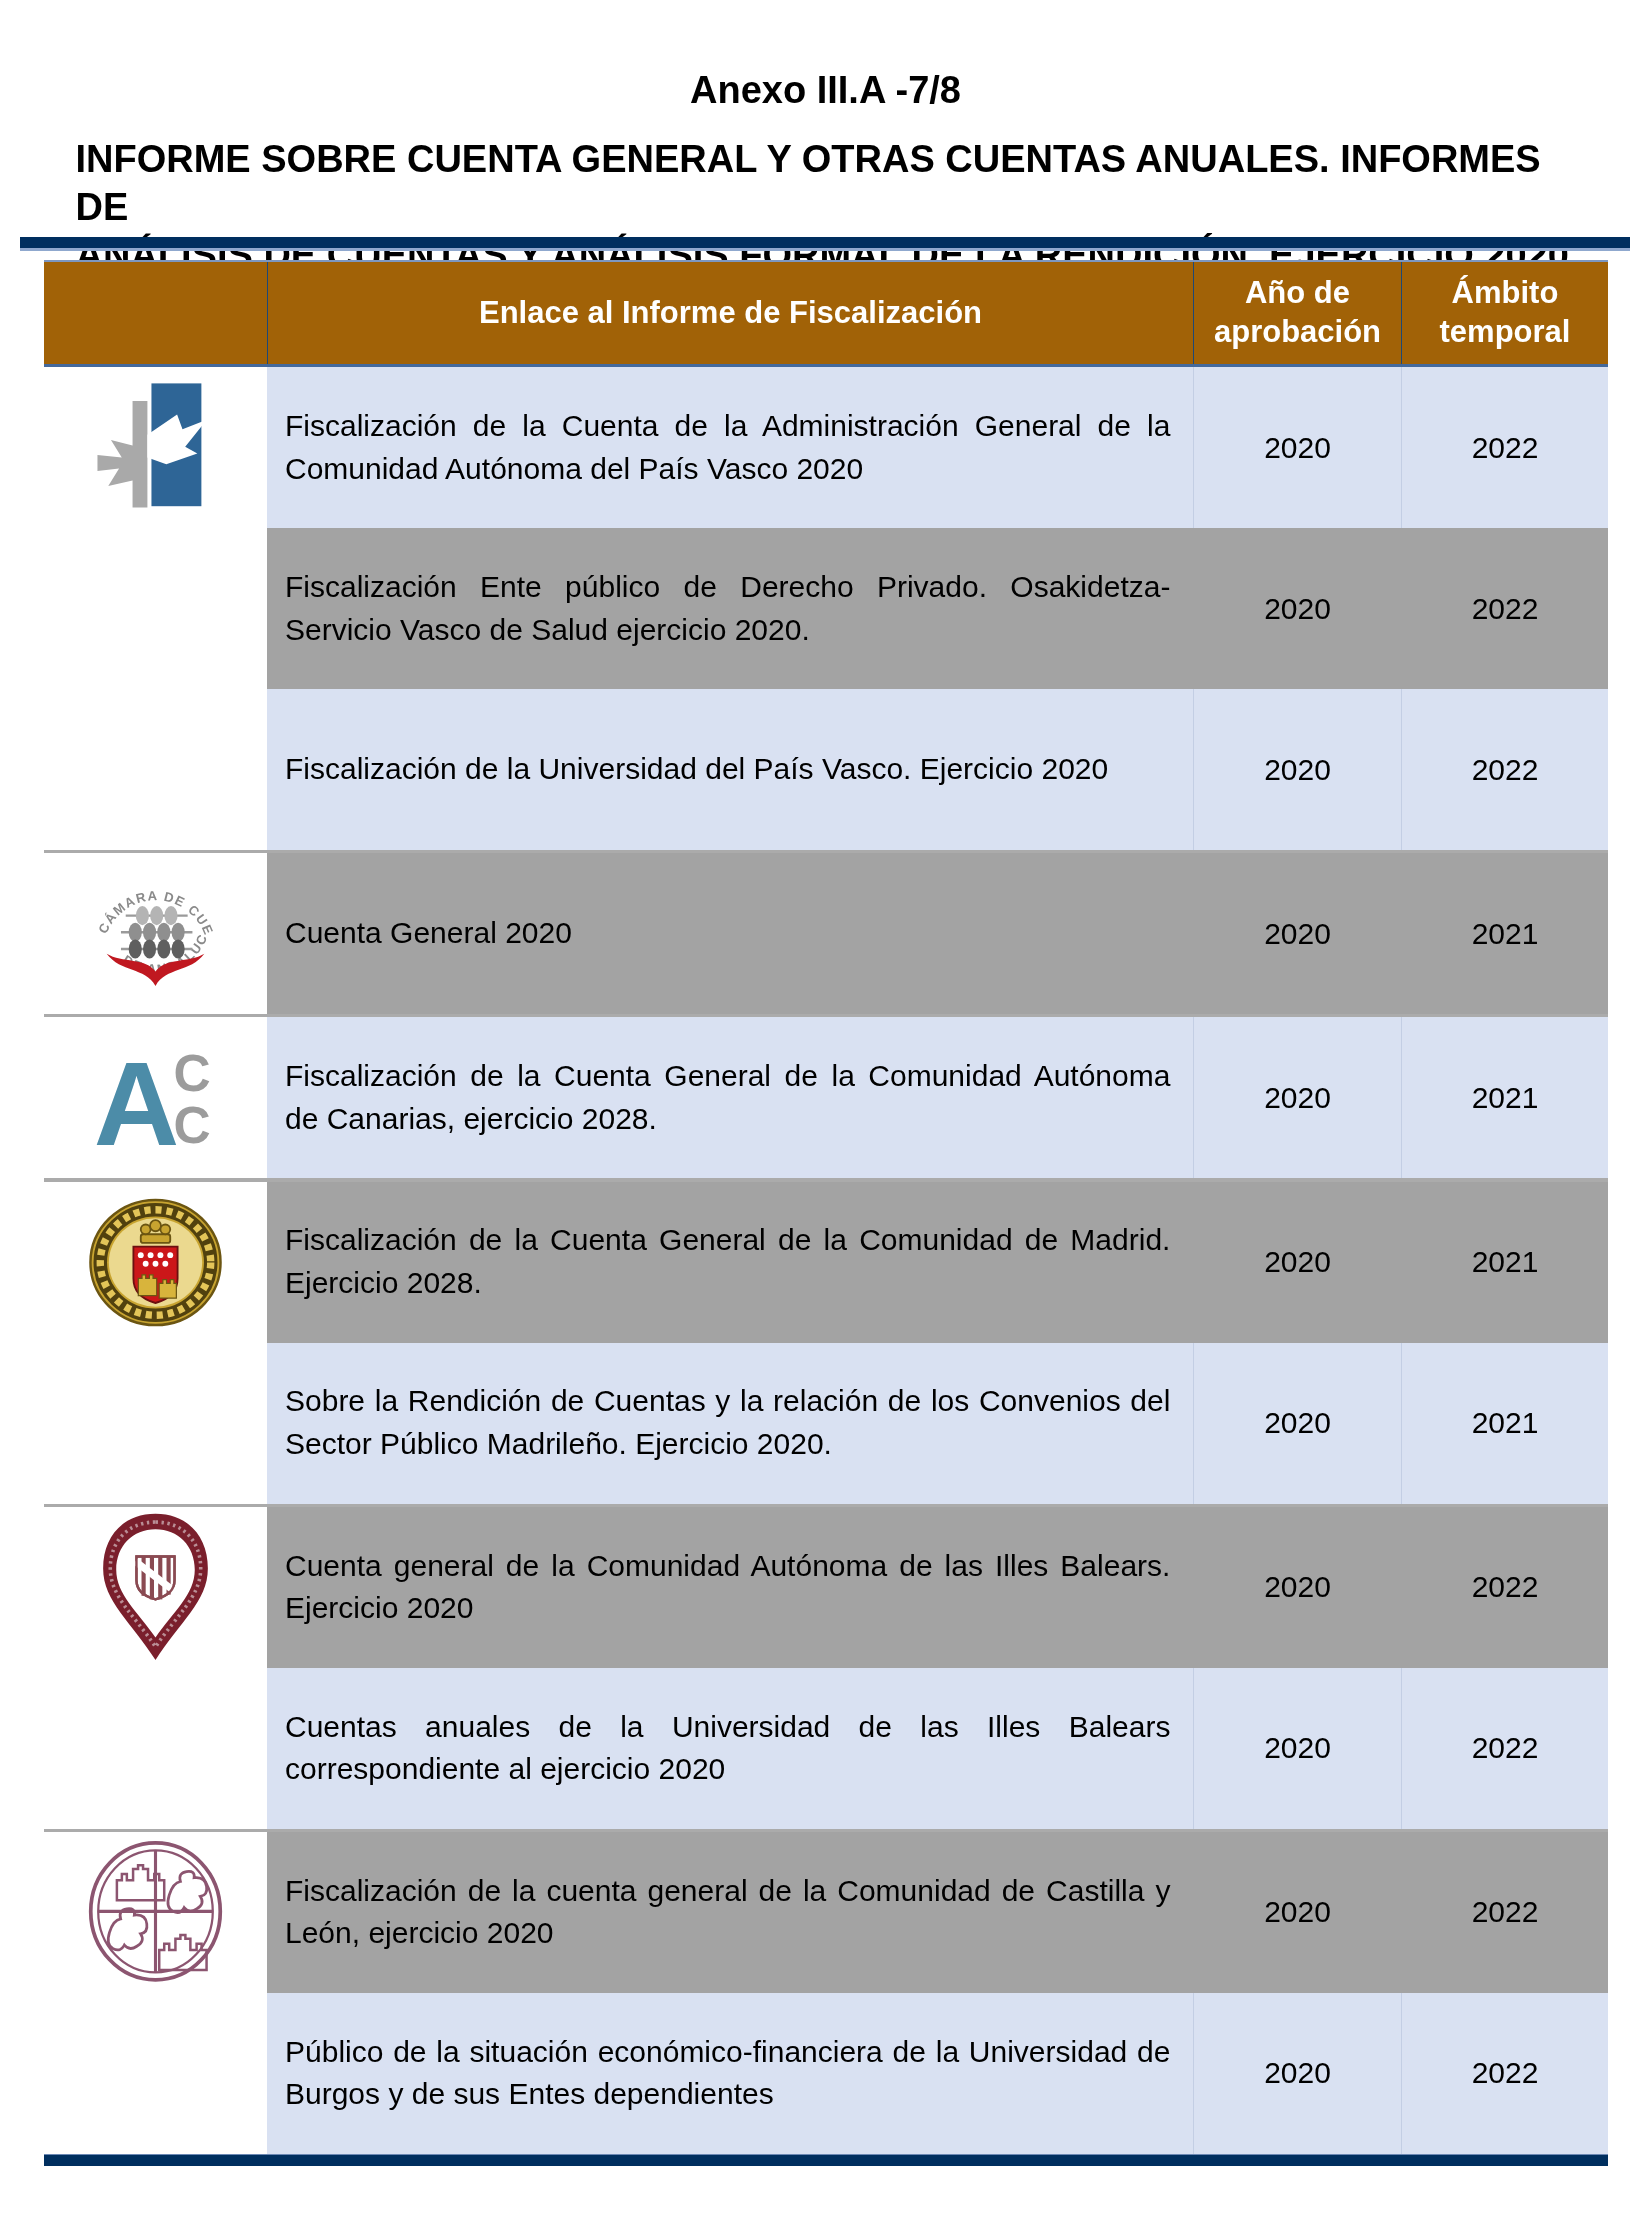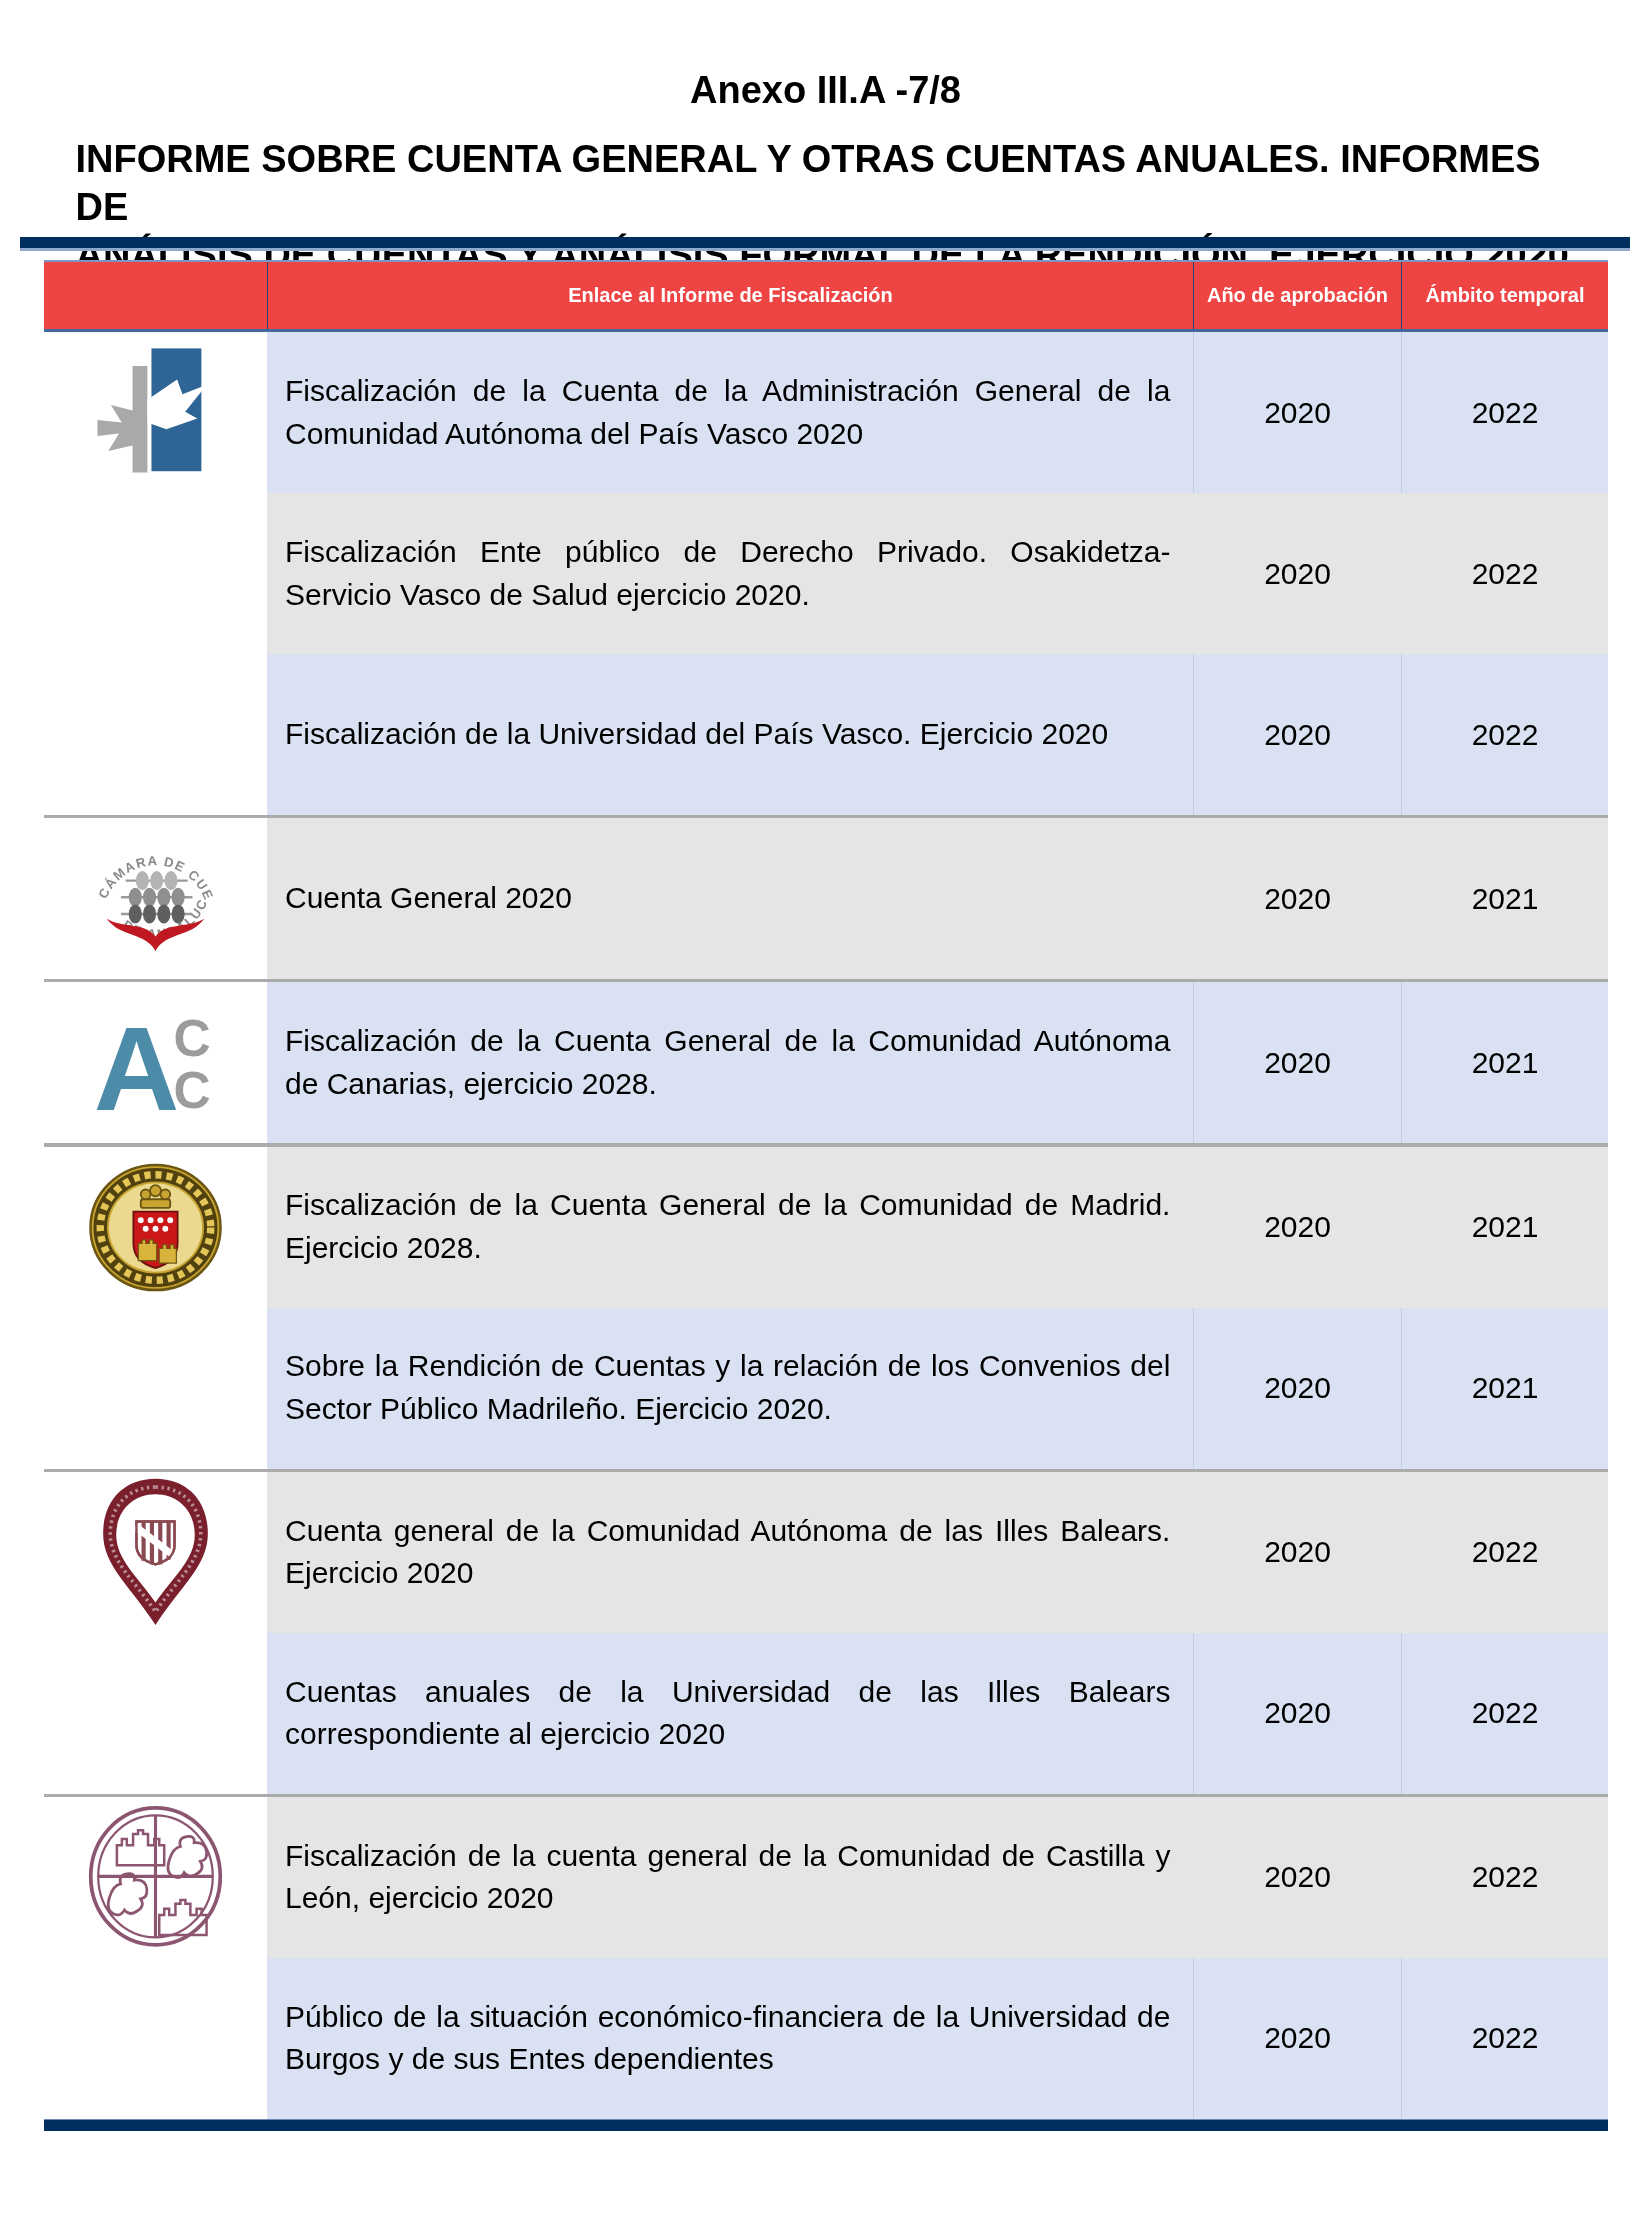--- a/index.html
+++ b/index.html
@@ -21,30 +21,30 @@
   .title-rule{
     position:absolute;left:20px;top:237px;width:1610px;height:10.5px;
     background:#002F5F;border-bottom:3.2px solid #8FA8CE;
   }
 
   .table{
     position:absolute;left:44px;top:260px;width:1564px;
   }
   .thead{
     display:grid;grid-template-columns:223px 926px 208px 207px;
-    height:72px;background:#ef4444;color:#fff;font-weight:bold;font-size:20px;
+    height:107px;background:#a16207;color:#fff;font-weight:bold;font-size:31px;
     border-top:2.4px solid #7D97C1;border-bottom:3.2px solid #44699C;
     box-sizing:border-box;
   }
   .thead .hc{display:flex;align-items:center;justify-content:center;text-align:center;line-height:1.25;}
   .thead .hc + .hc{border-left:1.6px solid #1D4877;}
 
   .row{
     display:grid;grid-template-columns:223px 926px 208px 207px;
-    height:161px;background:#e5e5e5;
+    height:161px;background:#a3a3a3;
   }
   .row .cell{display:flex;align-items:center;box-sizing:border-box;}
   .row .logo-cell{justify-content:center;background:#fff;}
   .row .text-cell{padding:0 22.6px 0 18px;font-size:30px;line-height:1.42;}
   .row .text-cell .jt{text-align:justify;text-justify:inter-word;width:100%;}
   .row .text-cell .nw{white-space:nowrap;}
   .row .year-cell{justify-content:center;font-size:30px;}
   .row.shaded .text-cell,.row.shaded .year-cell{background:#D9E1F2;}
   .row.shaded .year-cell{border-left:1.6px solid #C3CEE4;}
   .row.plain .year-cell{border-left:1.6px solid rgba(210,218,235,0.0);}

